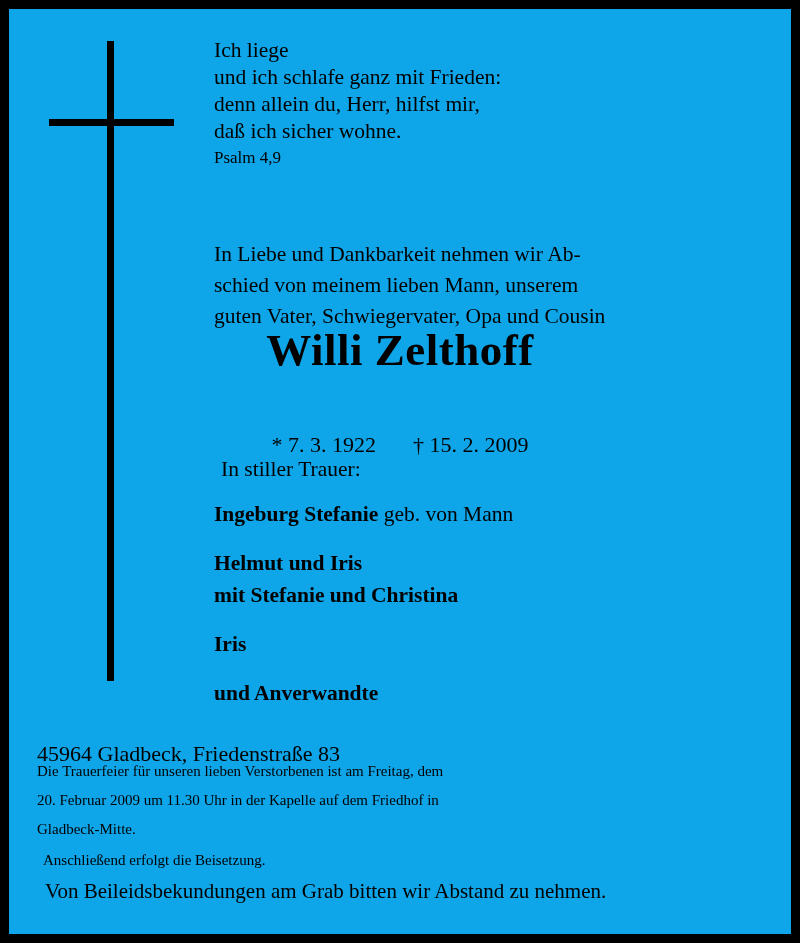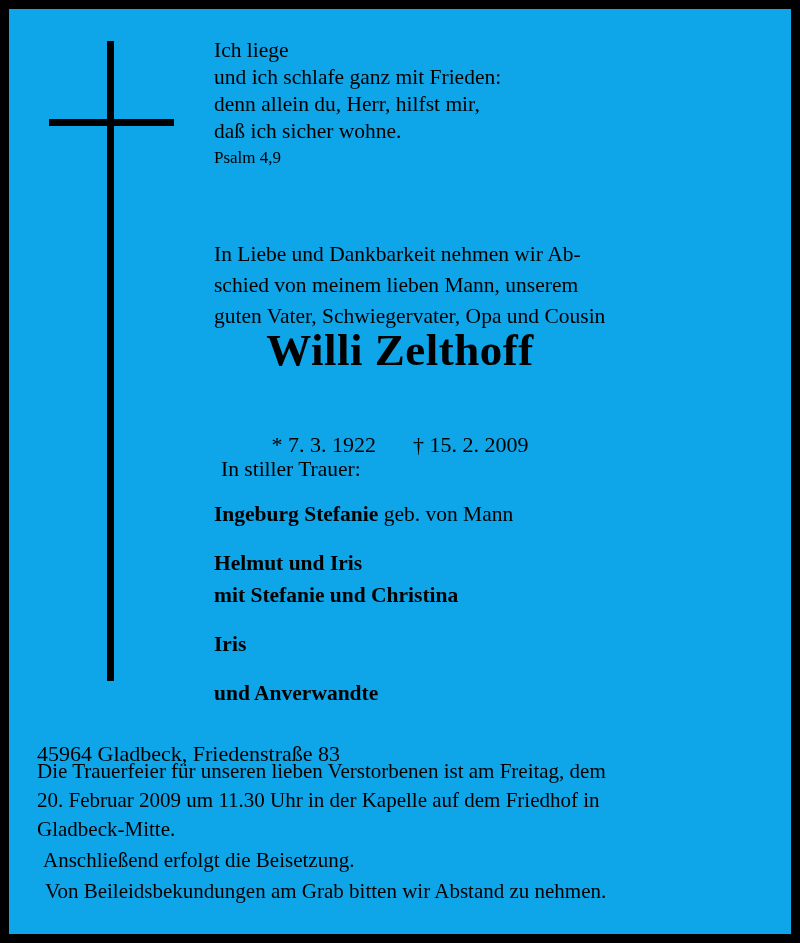--- a/index.html
+++ b/index.html
@@ -110,21 +110,21 @@
     left: 28px;
     top: 700px;
     font-size: 22px;
     margin-top: 32px;
   }
   .ceremony {
     position: absolute;
     left: 28px;
     top: 748px;
     width: 728px;
-    font-size: 21px;
+    font-size: 15px;
     line-height: 29px;
     text-align: justify;
   }
   .ceremony .l3, .ceremony .l4 { text-align: left; }
   .ceremony .afterline { margin-top: 2px; margin-left: 6px; }
   .closing {
     position: absolute;
     left: 36px;
     top: 870px;
     width: 728px;

